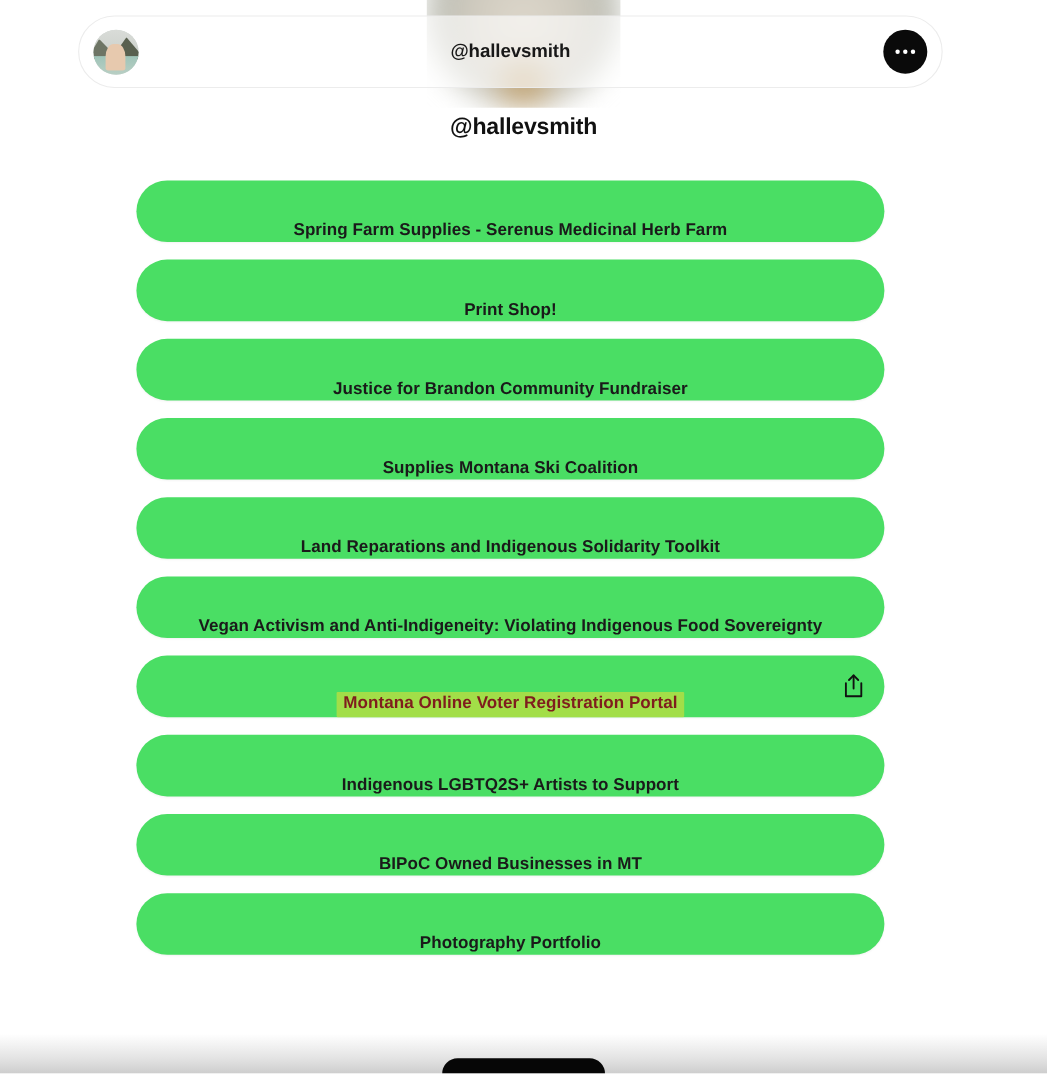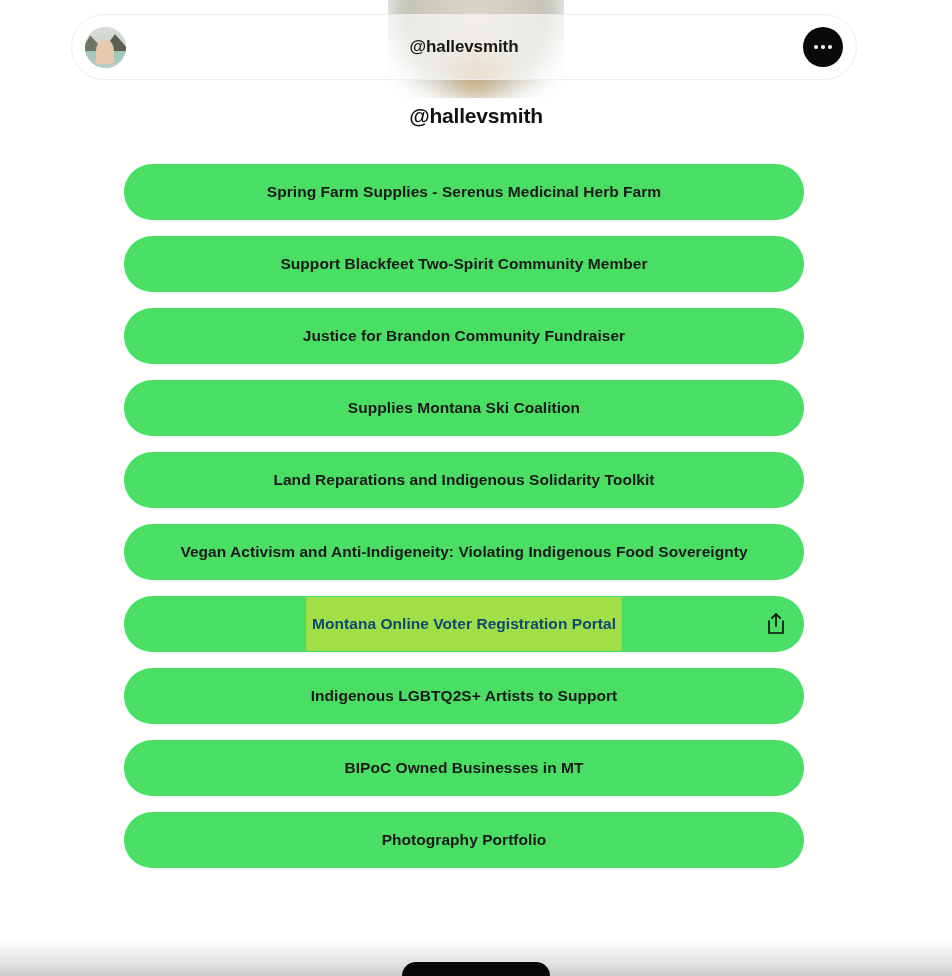--- a/index.html
+++ b/index.html
@@ -144,41 +144,41 @@
     z-index: 2;
   }
 
   .link-btn {
     position: relative;
     height: 56px;
     border-radius: 28px;
     background: #4ade64;
     margin-bottom: 16px;
     display: flex;
-    align-items: center;
+    align-items: flex-end;
     justify-content: center;
     cursor: pointer;
     box-shadow: 0 1px 2px rgba(0,0,0,0.05);
   }
 
   .link-label {
     font-size: 15.5px;
     font-weight: 600;
     color: #1a1a1a;
     letter-spacing: 0.05px;
     text-align: center;
     padding: 0 54px;
     line-height: 1.2;
   }
 
   
   .link-btn.selected .link-label {
     background: rgba(200,222,60,0.70);
-    color: #0c4a6e;
-    padding: 18px 6px;
+    color: #7f1d1d;
+    padding: 2px 6px;
     border-radius: 1px;
     margin: 0 48px;
   }
 
   .share-icon {
     position: absolute;
     right: 17px;
     top: 50%;
     transform: translateY(-50%);
     width: 22px;
@@ -236,21 +236,21 @@
 
 </div>
 
 <div class="profile-name">@hallevsmith</div>
 
 <div class="links">
     <div class="link-btn">
       <span class="link-label">Spring Farm Supplies - Serenus Medicinal Herb Farm</span>
     </div>
     <div class="link-btn">
-      <span class="link-label">Support Blackfeet Two-Spirit Community Member</span>
+      <span class="link-label">Print Shop!</span>
     </div>
     <div class="link-btn">
       <span class="link-label">Justice for Brandon Community Fundraiser</span>
     </div>
     <div class="link-btn">
       <span class="link-label">Supplies Montana Ski Coalition</span>
     </div>
     <div class="link-btn">
       <span class="link-label">Land Reparations and Indigenous Solidarity Toolkit</span>
     </div>

